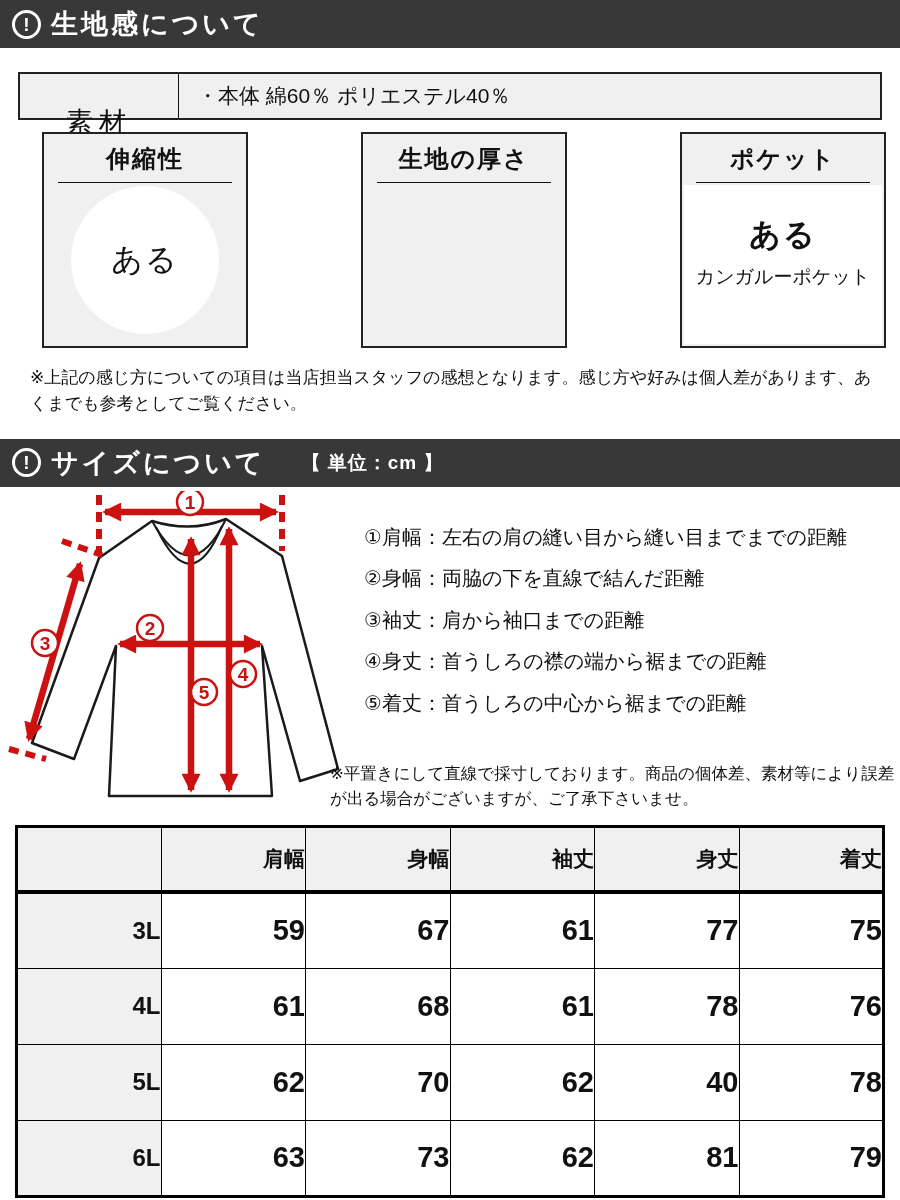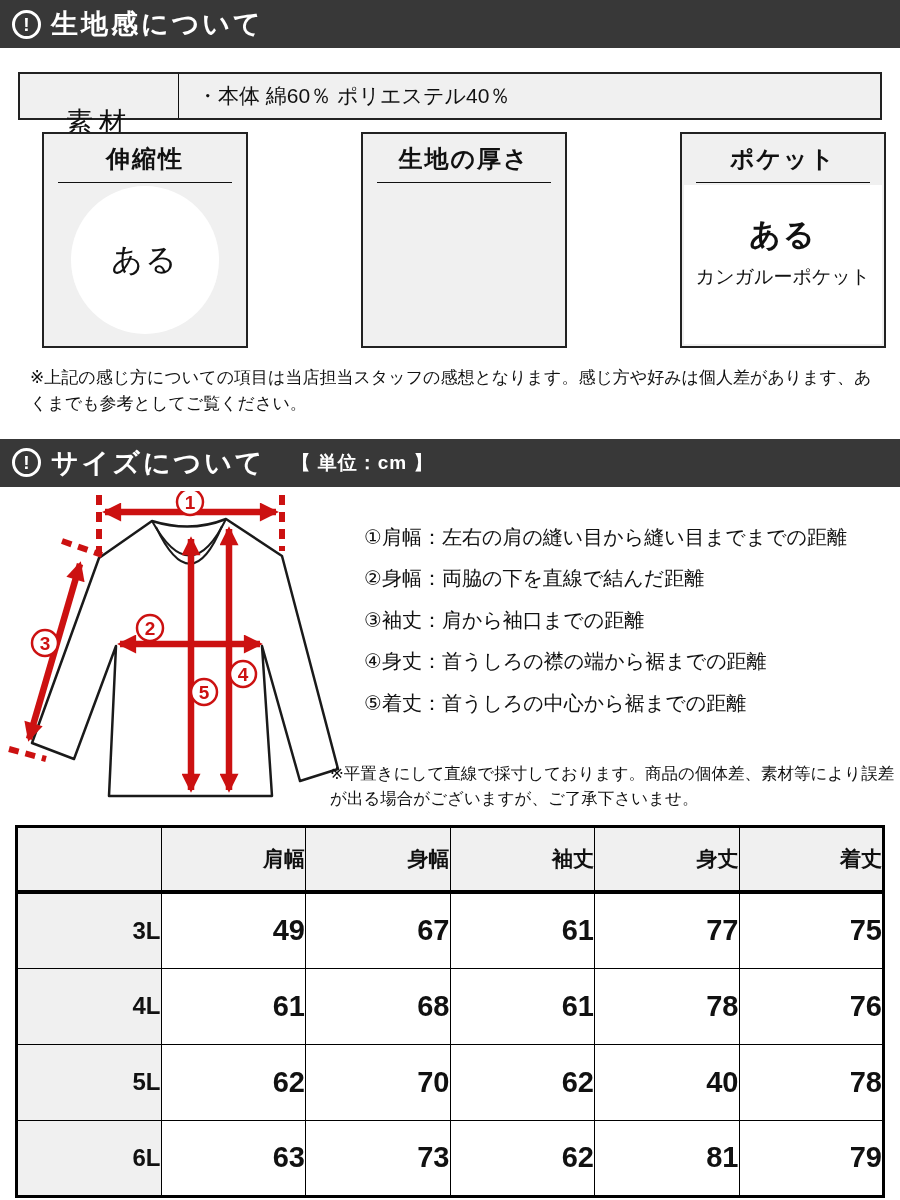--- a/index.html
+++ b/index.html
@@ -18,21 +18,21 @@
     padding: 0 12px;
   }
   .alert-icon {
     width: 29px; height: 29px; flex: 0 0 29px;
     border: 3px solid #fff; border-radius: 50%;
     display: flex; align-items: center; justify-content: center;
     font-weight: bold; font-size: 19px; line-height: 1;
     margin-right: 10px;
   }
   .section-title { font-size: 27px; font-weight: bold; letter-spacing: 3px; }
-  .unit-label { font-size: 19px; font-weight: bold; margin-left: 26px; letter-spacing: 1px; }
+  .unit-label { font-size: 19px; font-weight: bold; margin-left: 36px; letter-spacing: 1px; }
 
   
   .material-row {
     display: flex; align-items: stretch;
     margin: 24px 18px 0; height: 48px;
     background: #f0f0f0; border: 2px solid #222;
   }
   .material-label {
     width: 158px; display: flex; align-items: center; justify-content: center;
     font-size: 27px; letter-spacing: 6px; margin-top: 48px;
@@ -231,21 +231,21 @@
         <th>肩幅</th>
         <th>身幅</th>
         <th>袖丈</th>
         <th>身丈</th>
         <th>着丈</th>
       </tr>
     </thead>
     <tbody>
       <tr>
         <th>3L</th>
-        <td>49</td>
+        <td>59</td>
         <td>67</td>
         <td>61</td>
         <td>77</td>
         <td>75</td>
       </tr>
       <tr>
         <th>4L</th>
         <td>61</td>
         <td>68</td>
         <td>61</td>

